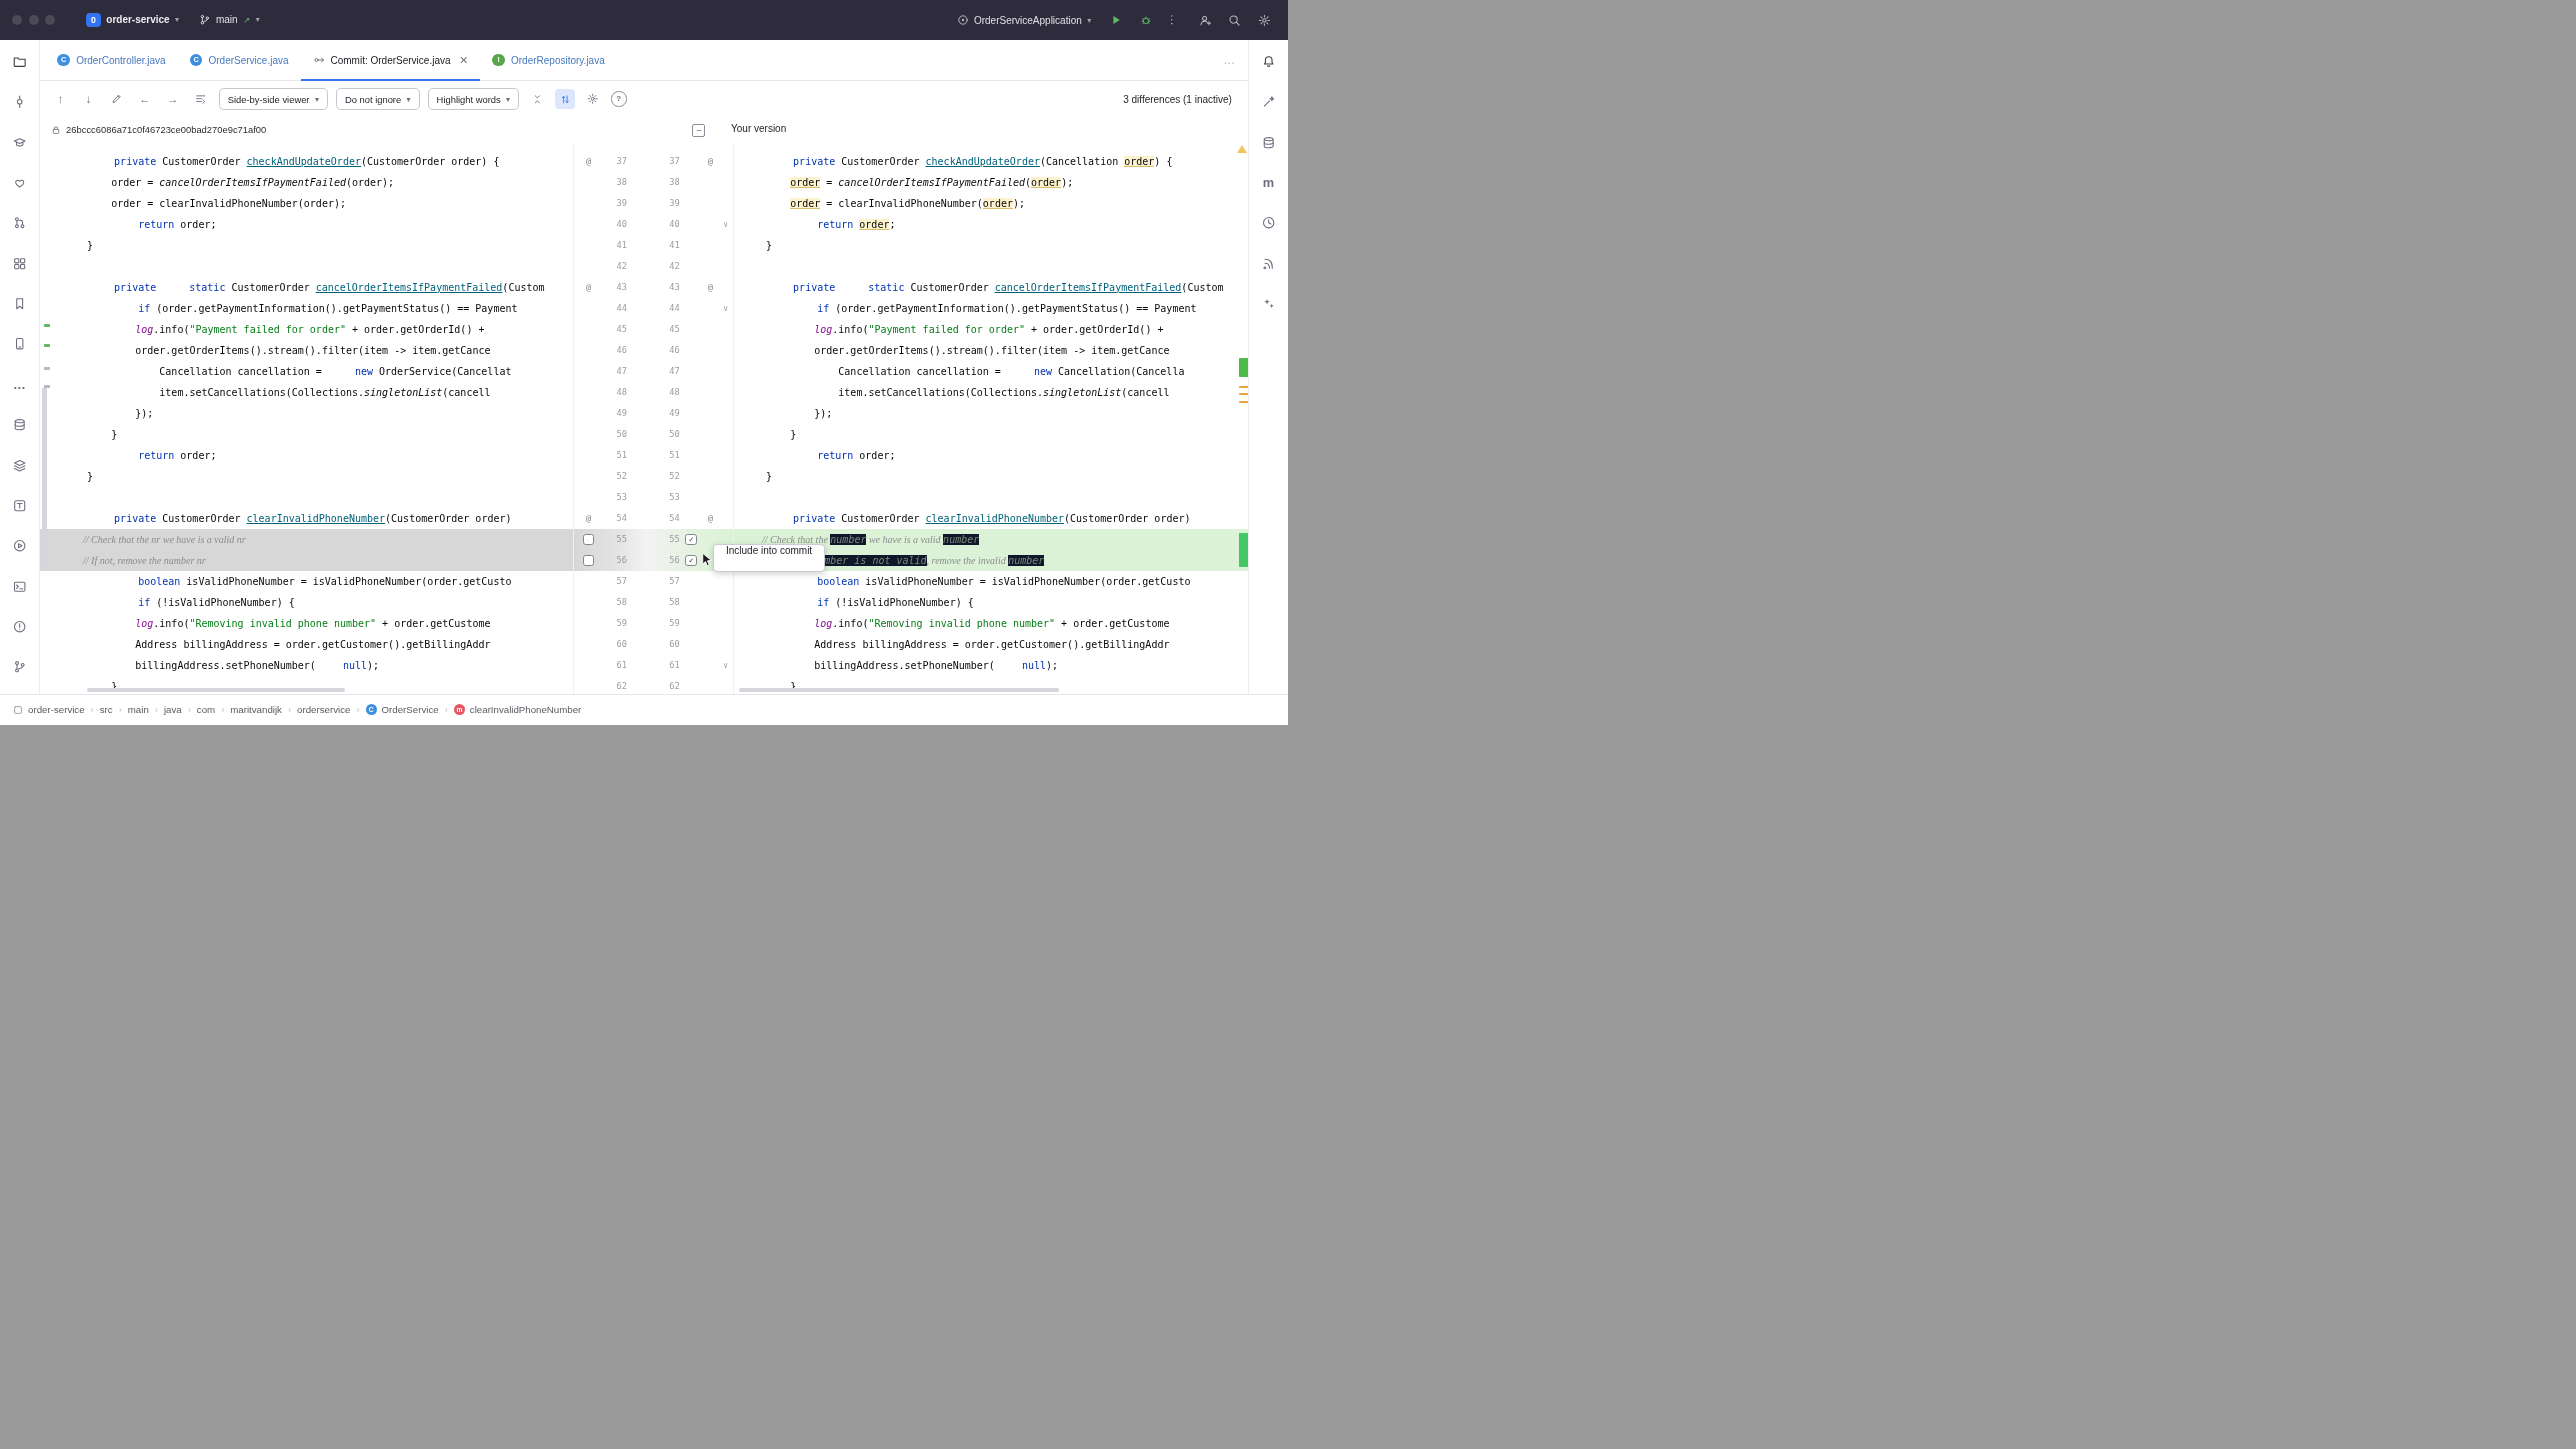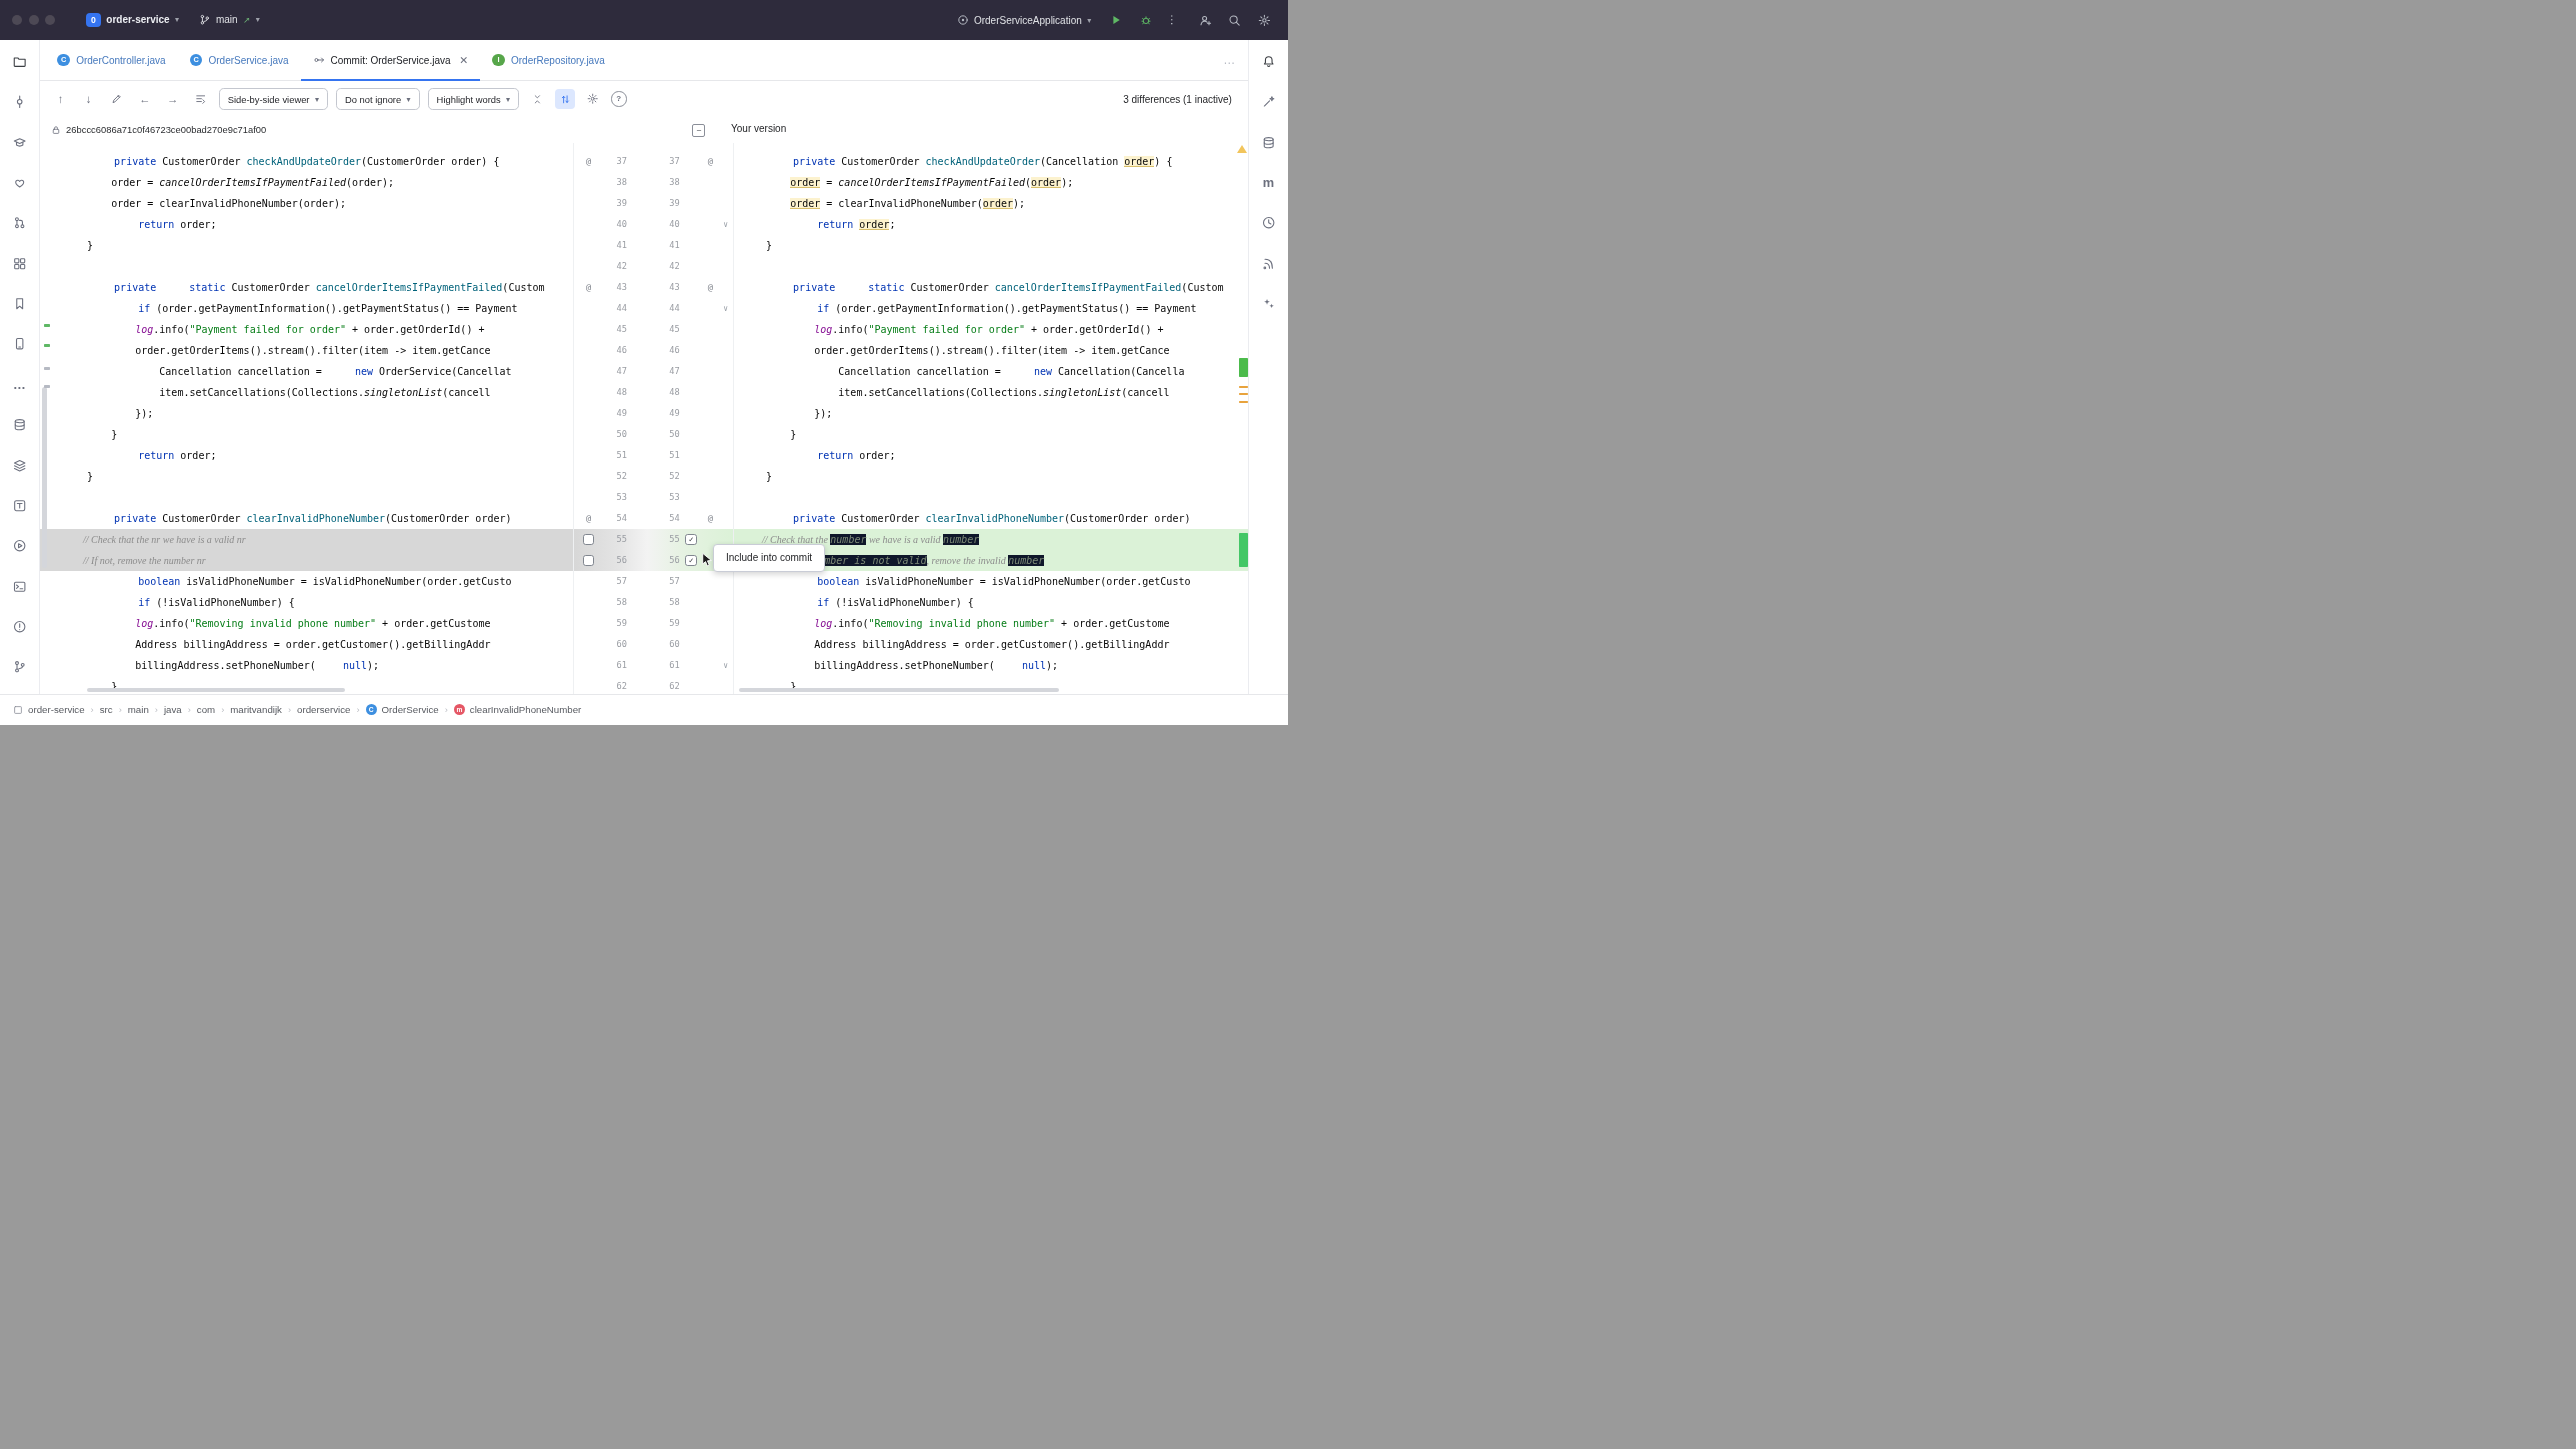--- a/index.html
+++ b/index.html
@@ -75,35 +75,35 @@
   .gut .n1{width:24px;text-align:right;}
   .gut .sp{width:24px;}
   .gut .n2{width:29.5px;text-align:right;}
   .gut .cbc{width:23px;display:inline-flex;justify-content:center;}
   .gut .m2{width:16px;text-align:center;color:#7f838b;}
   .gut .chv{width:14.8px;text-align:center;color:#9aa0a8;font-size:8px;}
   .cb{width:11.4px;height:11.4px;border:1.1px solid #80868f;border-radius:2.7px;background:#fff;display:flex;align-items:center;justify-content:center;
       font-size:8px;color:#2e3238;box-sizing:border-box;}
 
   .tok.k{color:#0033b3;margin-left:27px;}
-  .tok.m{color:#00627a;}
+  .tok.m{color:#00627a;text-decoration:underline;}
   .tok.s{color:#067d17;}
   .tok.c{color:#8c8c8c;font-style:italic;font-family:Liberation Serif, serif;}
   .tok.f{color:#871094;font-style:italic;}
   .tok.i{font-style:italic;}
   .tok.u{background:#fcf2ce;box-shadow:inset 0 -1px 0 #d8be6a;}
   .tok.cd{color:#7d8a77;font-style:italic;background:#0f172a;}
 
   
   .vscroll-thumb{position:absolute;left:2px;top:244px;width:5.4px;height:181px;border-radius:3.4px;background:#d4d6db;}
   .hscroll{position:absolute;height:4.7px;border-radius:2.7px;background:#d4d6db;top:545px;}
   .gutter-mark{position:absolute;left:4px;width:6px;height:3.4px;border-radius:0.7px;}
   .edge-mark{position:absolute;left:1199px;width:8.7px;border-radius:0.7px;}
   #warn-triangle{position:absolute;left:1197px;top:2px;width:0;height:0;border-left:5.4px solid transparent;border-right:5.4px solid transparent;border-bottom:8.7px solid #f2c55c;}
-  #commit-tooltip{position:absolute;left:673px;top:401px;height:28px;box-sizing:border-box;display:flex;align-items:center;padding:0 12px;
+  #commit-tooltip{position:absolute;left:673px;top:401px;height:28px;box-sizing:border-box;display:flex;padding:0 12px;
       background:#fff;border:0.7px solid #c9ccd6;border-radius:4px;box-shadow:0 2px 6.7px rgba(0,0,0,.18);font-size:10px;color:#1e1f22;white-space:nowrap;z-index:5;}
   #mouse-cursor{position:absolute;left:660px;top:409px;z-index:6;}
 
   
   #breadcrumbs{height:29.5px;border-top:0.7px solid #e6e7ea;display:flex;align-items:center;padding:0 13.4px;gap:6px;background:#fff;font-size:9.7px;color:#575a60;}
   .crumb{display:flex;align-items:center;gap:4.7px;}
   .crumb-sep{color:#b9bcc2;font-size:9.4px;}
   .crumb-badge{width:11.4px;height:11.4px;border-radius:50%;color:#fff;font-size:6.7px;font-weight:700;display:flex;align-items:center;justify-content:center;}
 </style>
 </head>

